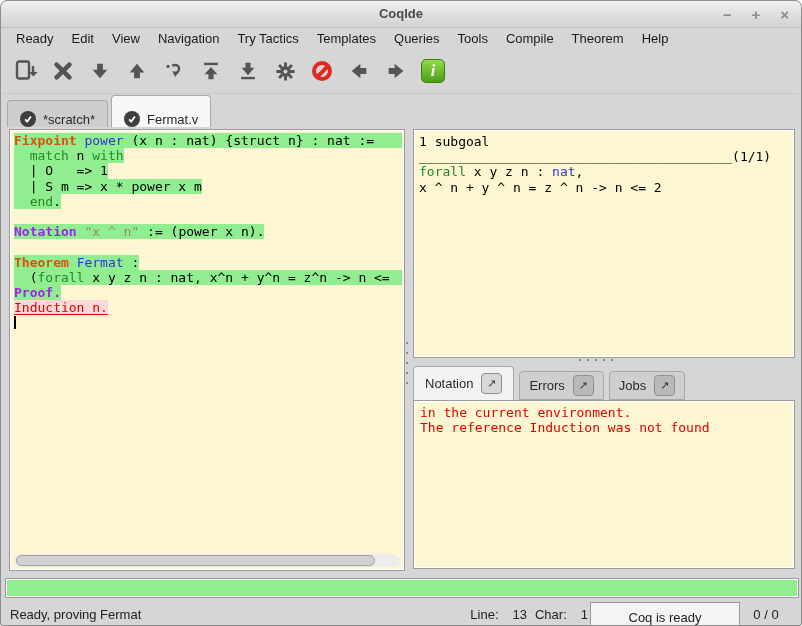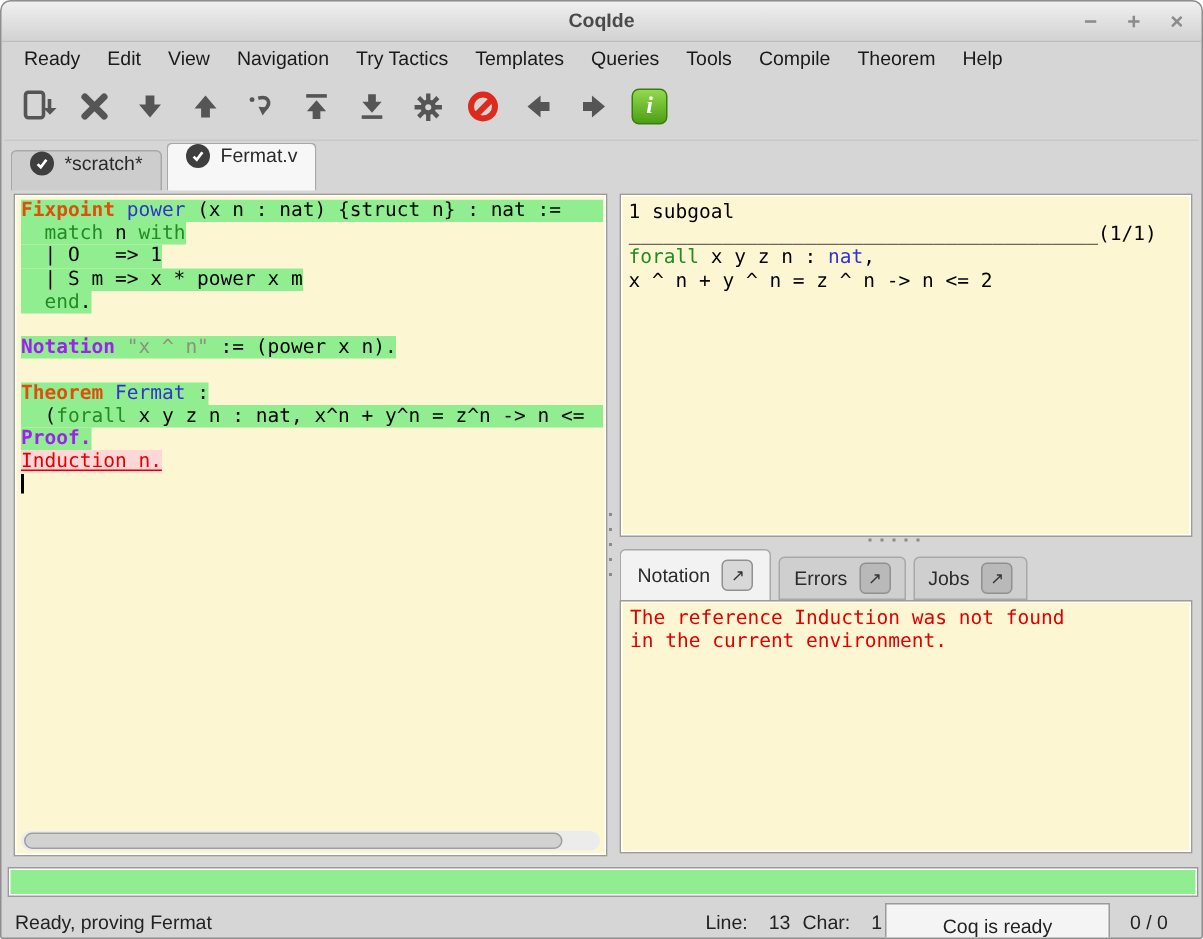--- a/index.html
+++ b/index.html
@@ -24,21 +24,21 @@
   .tbtn svg{display:block;}
   .icon-fill{fill:#555;}
   .icon-stroke{stroke:#555;fill:none;}
   .about-bubble{width:22px;height:22px;border-radius:5px;background:linear-gradient(#93d94e,#4c9f14);
     border:1px solid #3c7d10;color:#fff;font-family:"Liberation Serif",serif;font-style:italic;font-weight:bold;
     font-size:16px;display:flex;align-items:center;justify-content:center;}
   .interrupt-circle{width:20px;height:20px;border-radius:50%;border:4px solid #dd2a1d;box-sizing:border-box;position:relative;}
   .interrupt-circle::after{content:"";position:absolute;left:-2px;top:4.5px;width:16px;height:3.5px;background:#dd2a1d;transform:rotate(-45deg);}
   
   .tabbar{position:absolute;left:6px;top:95px;height:31px;display:flex;align-items:flex-end;}
-  .tab{height:26px;display:flex;align-items:flex-start;gap:7px;padding:0 12px;background:#cdcdcd;
+  .tab{height:26px;display:flex;align-items:flex-end;gap:7px;padding:0 12px;background:#cdcdcd;
     border:1px solid #a8a8a8;border-bottom:none;border-radius:4px 4px 0 0;font-size:13px;color:#2a2a2a;margin-right:3px;}
   .tab.active{background:#f7f7f7;height:31px;}
   .check-circle{width:16px;height:16px;border-radius:50%;background:#3e3e3e;display:flex;align-items:center;justify-content:center;flex:0 0 auto;}
   
   .text-panel{position:absolute;background:var(--buffer_bg,#fdf6d3);border:1px solid #9c9c9c;
     box-shadow:inset 0 0 0 1px #fff;box-sizing:border-box;}
   .editor-panel{left:8px;top:128px;width:396px;height:442px;}
   .goals-panel{left:412px;top:128px;width:382px;height:229px;}
   .messages-panel{left:412px;top:399px;width:382px;height:169px;}
   .mono{font-family:"DejaVu Sans Mono","Liberation Mono",monospace;font-size:13px;line-height:15.2px;white-space:pre;}
@@ -235,21 +235,21 @@
       <span>Errors</span>
       <button class="detach-btn">↗</button>
     </div>
     <div class="btab">
       <span>Jobs</span>
       <button class="detach-btn">↗</button>
     </div>
   </div>
 
   <div class="text-panel messages-panel">
-    <div class="messages-content mono" id="messages-content"><div class="code-line"><span>The reference Induction was not found</span></div><div class="code-line"><span>in the current environment.</span></div></div>
+    <div class="messages-content mono" id="messages-content"><div class="code-line"><span>in the current environment.</span></div><div class="code-line"><span>The reference Induction was not found</span></div></div>
   </div>
 
   <div class="progress">
     <div class="progress-fill"></div>
   </div>
 
   <div class="statusbar">
     <div class="sb-left">Ready, proving Fermat</div>
     <div class="sb-right">
       <span class="sb-label">Line:</span>

